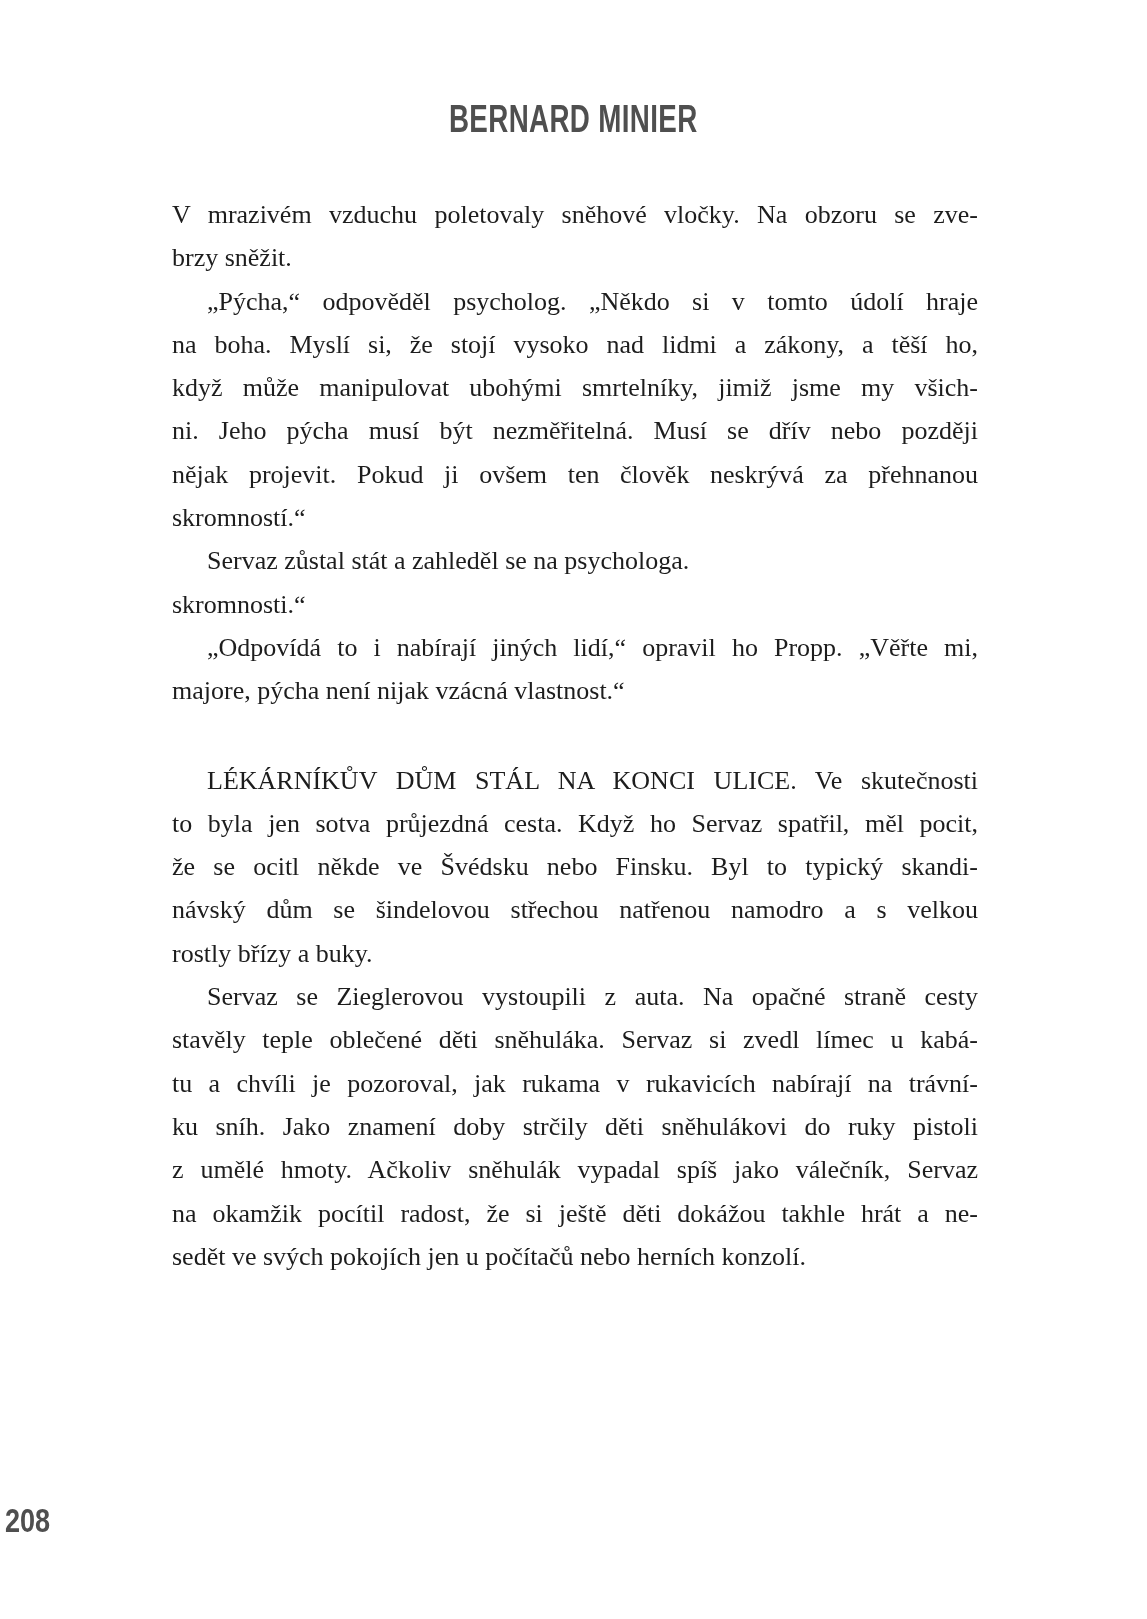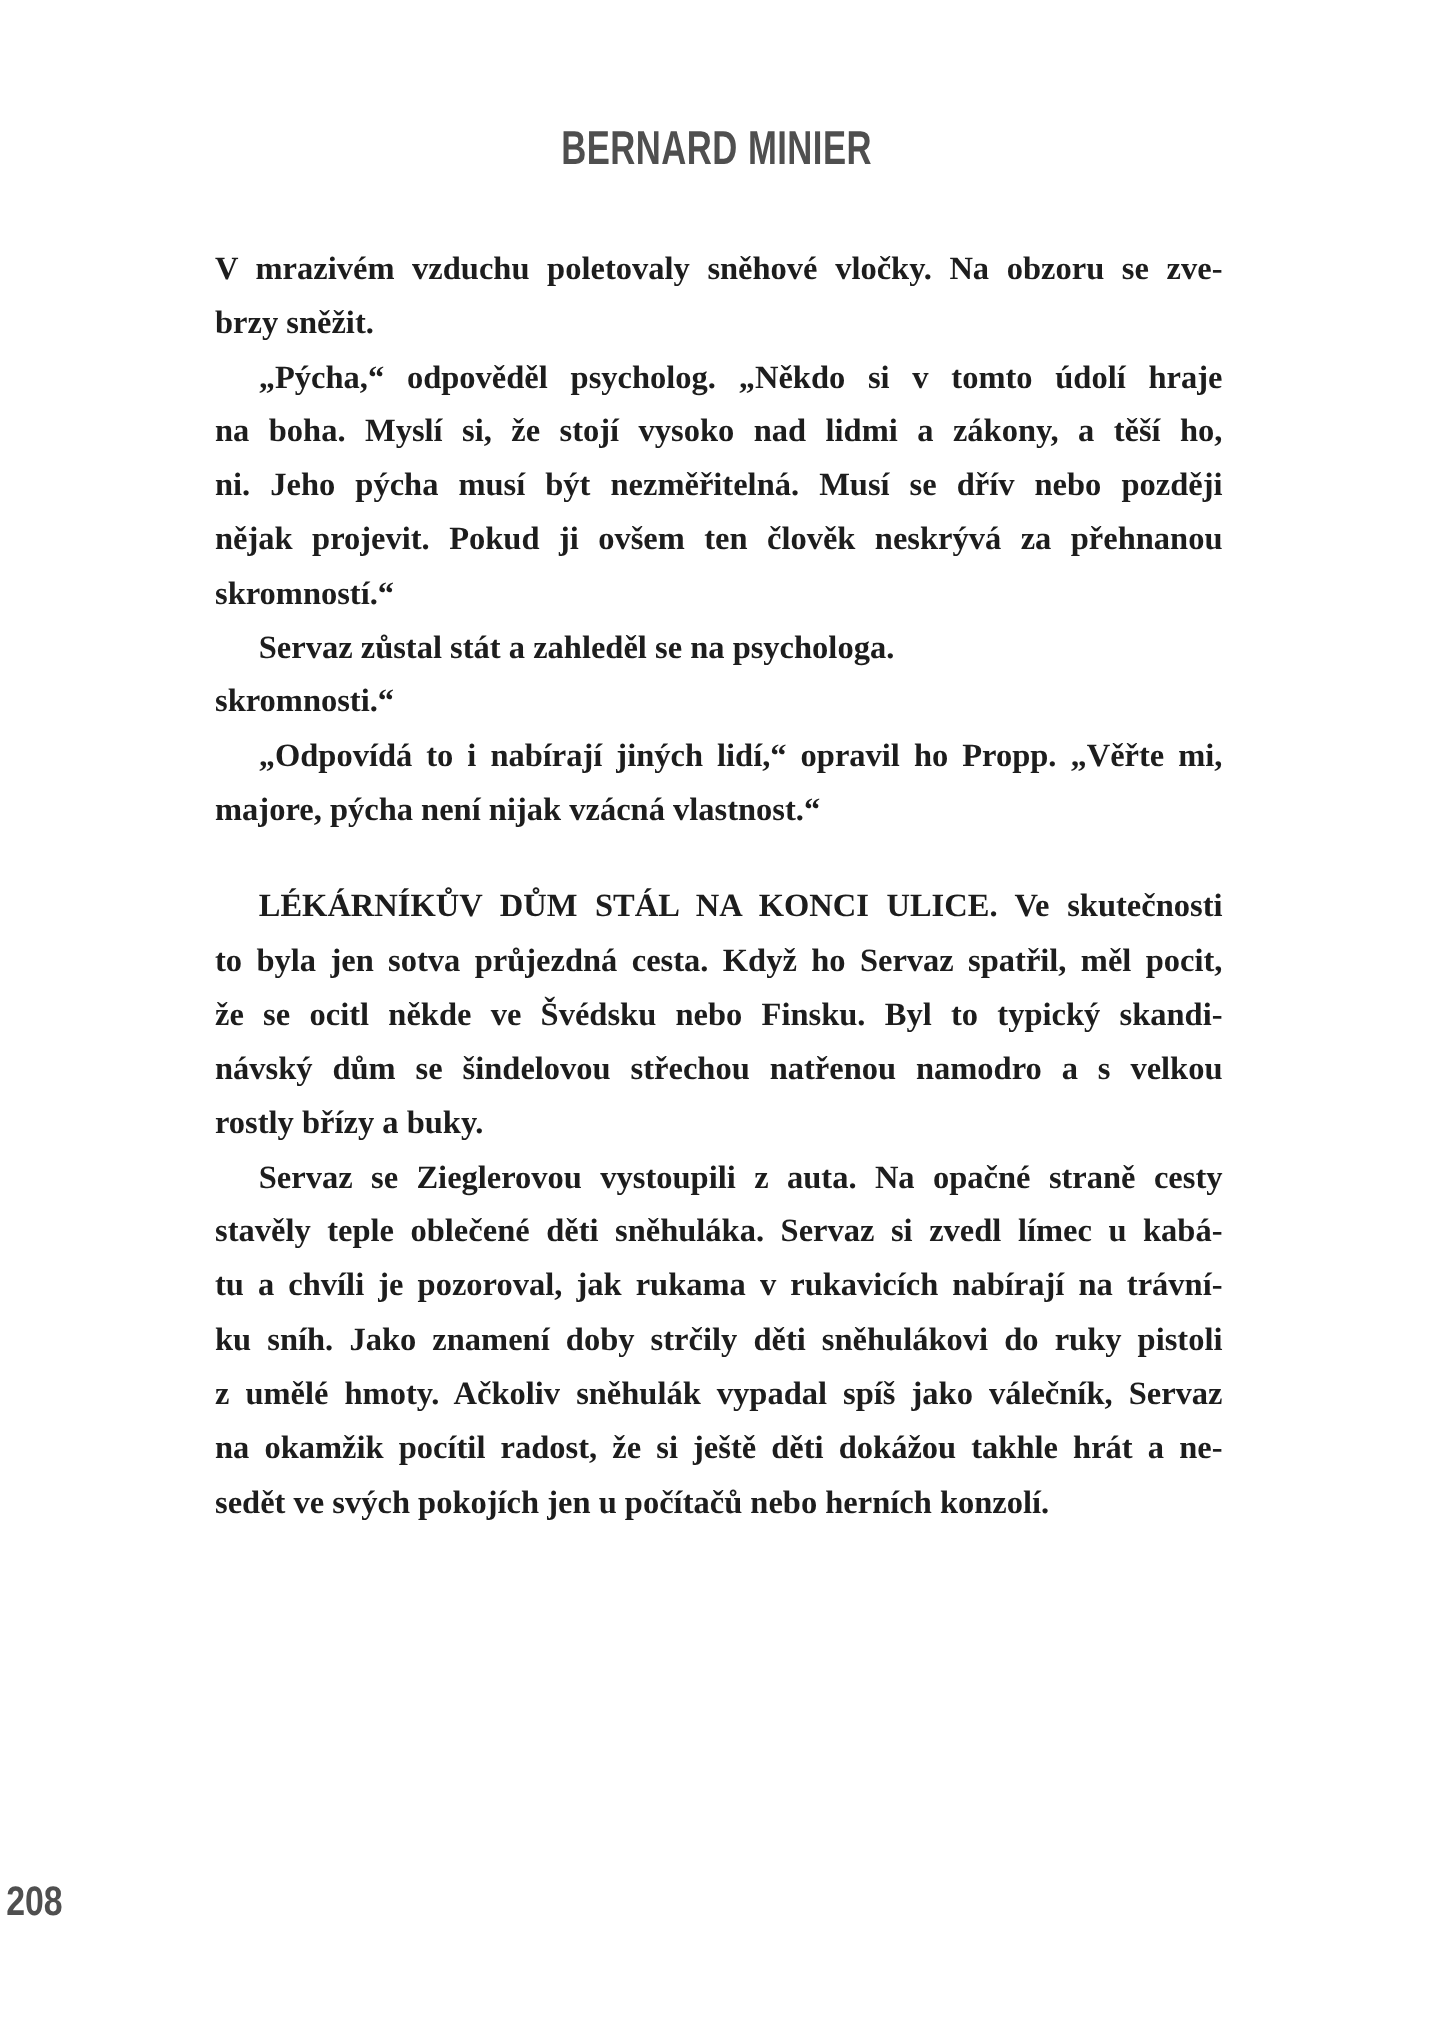--- a/index.html
+++ b/index.html
@@ -37,25 +37,24 @@
   .text-block {
     position: absolute;
     top: 193px;
     left: 172px;
     width: 806px;
     font-size: 26px;
     line-height: 43.3px;
     color: #1d1d1d;
   }
   .para { margin: 0; }
-  .para.section-gap { margin-top: 34px; }
+  .para.section-gap { margin-top: 46px; }
   .line {
     text-align: justify;
     text-align-last: justify;
-    font-weight: bold;
   }
   .line.last { text-align-last: left; }
   .line.indent { text-indent: 35px; }
   .page-number {
     position: absolute;
     top: 1501px;
     left: 0;
     width: 100%;
     line-height: 40px;
   }
@@ -79,20 +78,21 @@
   </header>
 
   <main class="text-block" id="text-block">
       <div class="para">
         <div class="line">V mrazivém vzduchu poletovaly sněhové vločky. Na obzoru se zve-</div>
         <div class="line last">brzy sněžit.</div>
       </div>
       <div class="para">
         <div class="line indent">„Pýcha,“ odpověděl psycholog. „Někdo si v tomto údolí hraje</div>
         <div class="line">na boha. Myslí si, že stojí vysoko nad lidmi a zákony, a těší ho,</div>
+        <div class="line">když může manipulovat ubohými smrtelníky, jimiž jsme my všich-</div>
         <div class="line">ni. Jeho pýcha musí být nezměřitelná. Musí se dřív nebo později</div>
         <div class="line">nějak projevit. Pokud ji ovšem ten člověk neskrývá za přehnanou</div>
         <div class="line last">skromností.“</div>
       </div>
       <div class="para">
         <div class="line last indent">Servaz zůstal stát a zahleděl se na psychologa.</div>
       </div>
       <div class="para">
         <div class="line last">skromnosti.“</div>
       </div>

